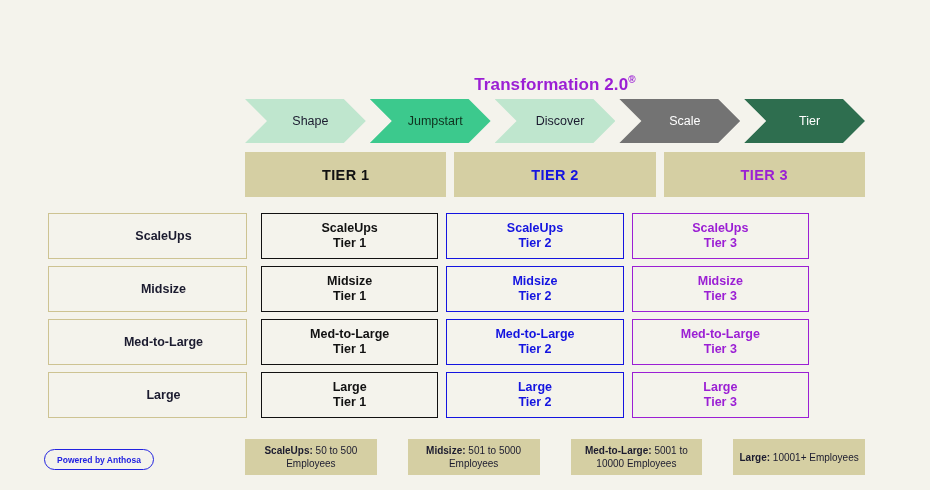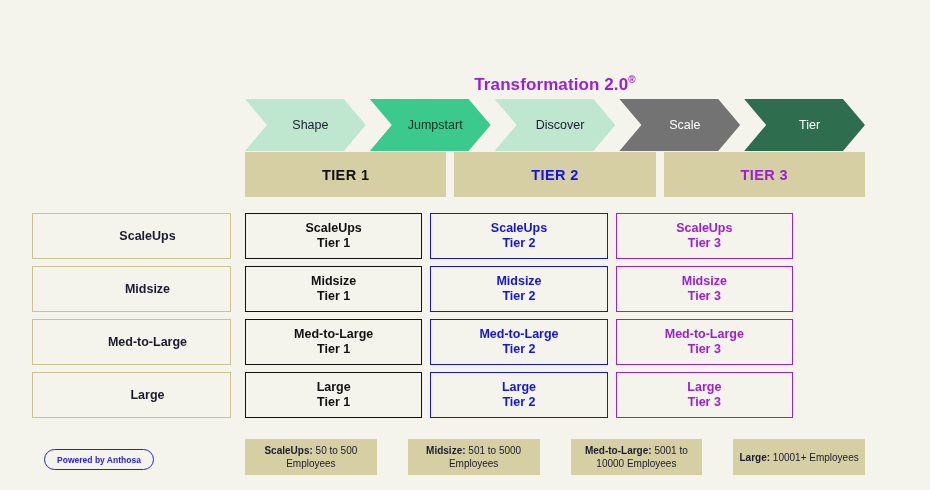--- a/index.html
+++ b/index.html
@@ -37,21 +37,21 @@
   #phase-banner {
     position: absolute;
     left: 245px;
     top: 99px;
     width: 620px;
     height: 52px;
     display: flex;
   }
   .phase {
     position: relative;
-    height: 52px;
+    height: 44px;
     flex: 1 1 0;
     margin-right: 4px;
     display: flex;
     align-items: center;
     justify-content: center;
     font-size: 12.5px;
     clip-path: polygon(0 0, calc(100% - 22px) 0, 100% 50%, calc(100% - 22px) 100%, 0 100%, 22px 50%);
   }
   .phase:first-child {
     clip-path: polygon(0 0, calc(100% - 22px) 0, 100% 50%, calc(100% - 22px) 100%, 0 100%, 22px 50%);
@@ -77,21 +77,21 @@
     justify-content: center;
     font-size: 14.5px;
     font-weight: bold;
     letter-spacing: 0.4px;
   }
   .tier-header:last-child { margin-right: 0; }
 
   
   #matrix {
     position: absolute;
-    left: 32px;
+    left: 48px;
     top: 213px;
     width: 761px;
   }
   .matrix-row {
     display: flex;
     height: 46px;
     margin-bottom: 7px;
   }
   .row-label {
     width: 199px;

